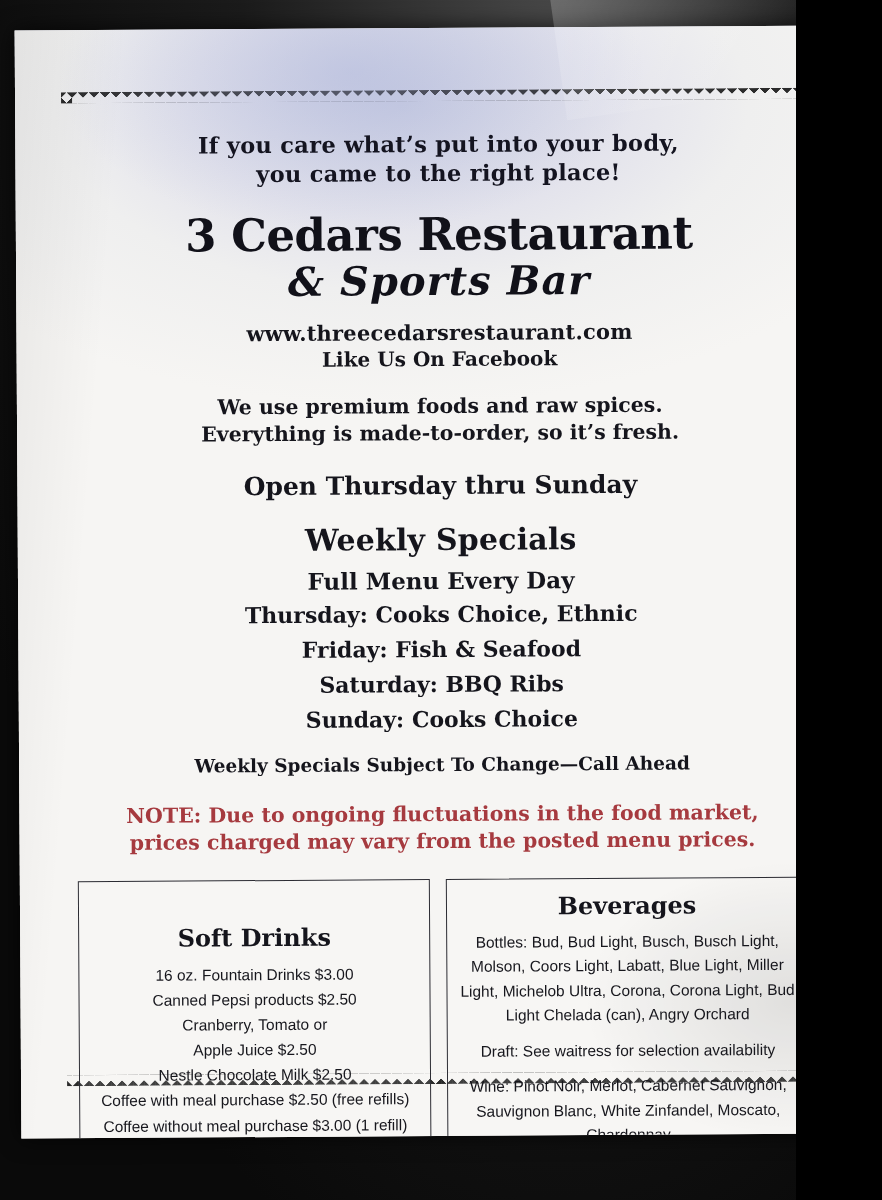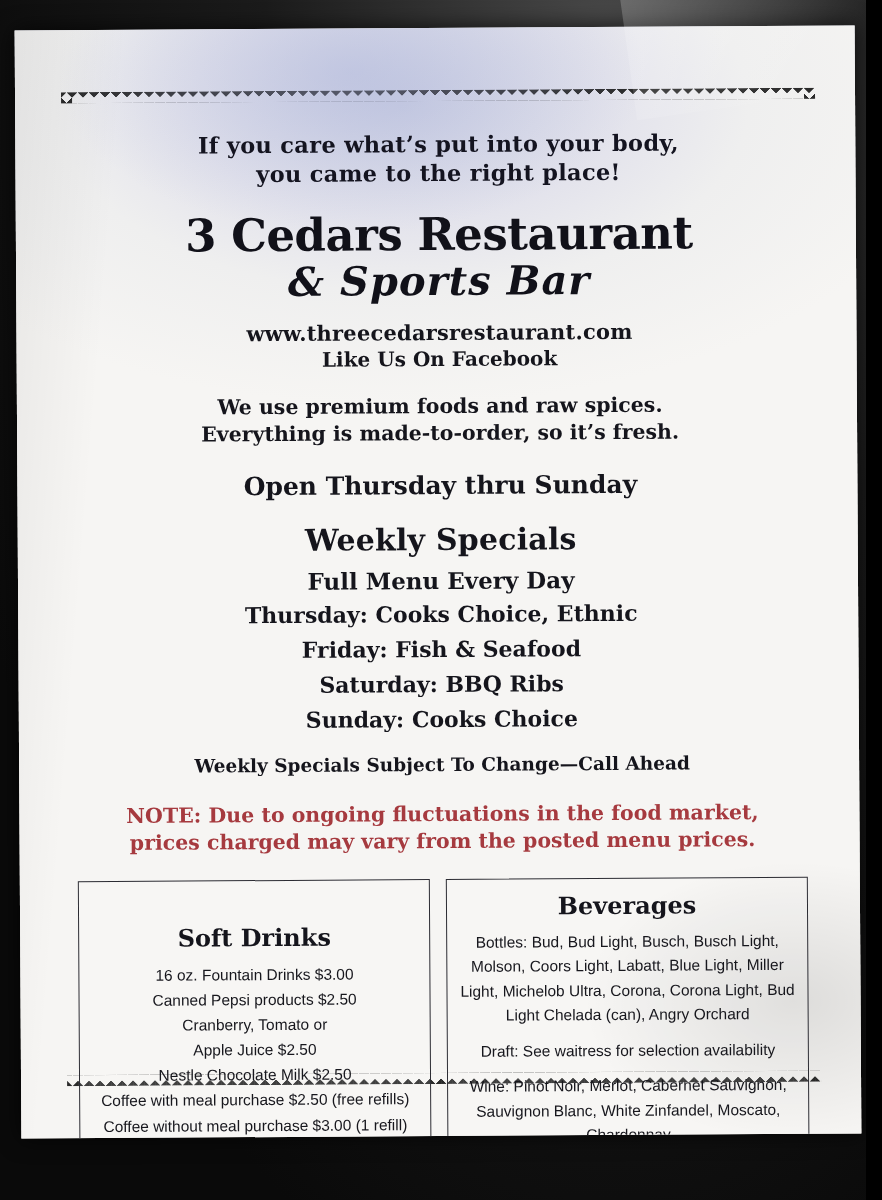--- a/index.html
+++ b/index.html
@@ -10,21 +10,21 @@
   body {
     width: 882px;
     height: 1200px;
     overflow: hidden;
     font-family: "Liberation Serif", serif;
   }
 
   
   #photo {
     position: relative;
-    width: 866px;
+    width: 796px;
     height: 1200px;
     background:
       radial-gradient(ellipse at 70% 5%, #4a4a4a 0%, #1b1b1b 40%, #0a0a0a 80%),
       #111;
     overflow: hidden;
   }
   #photo::after {
     
     content: "";
     position: absolute;

